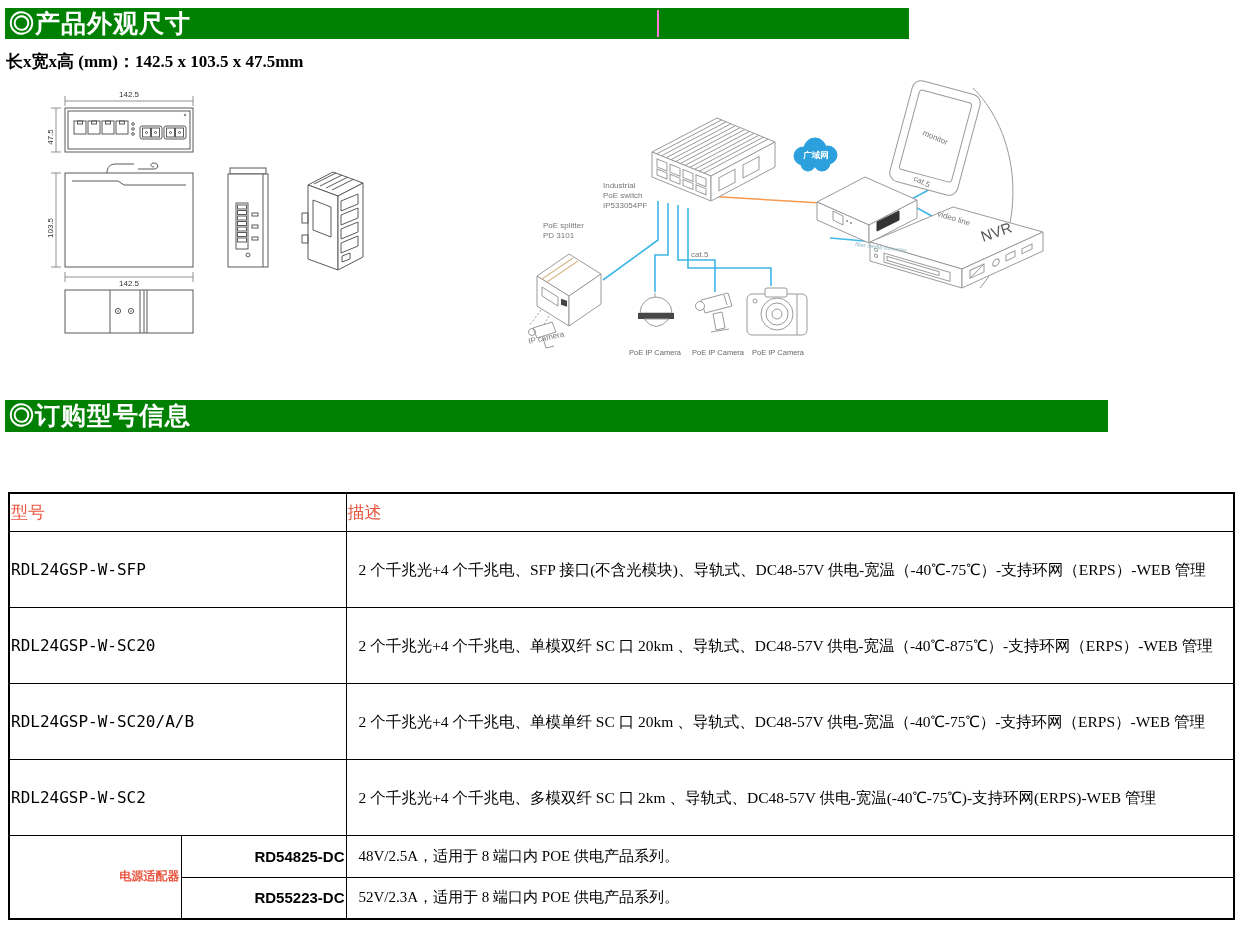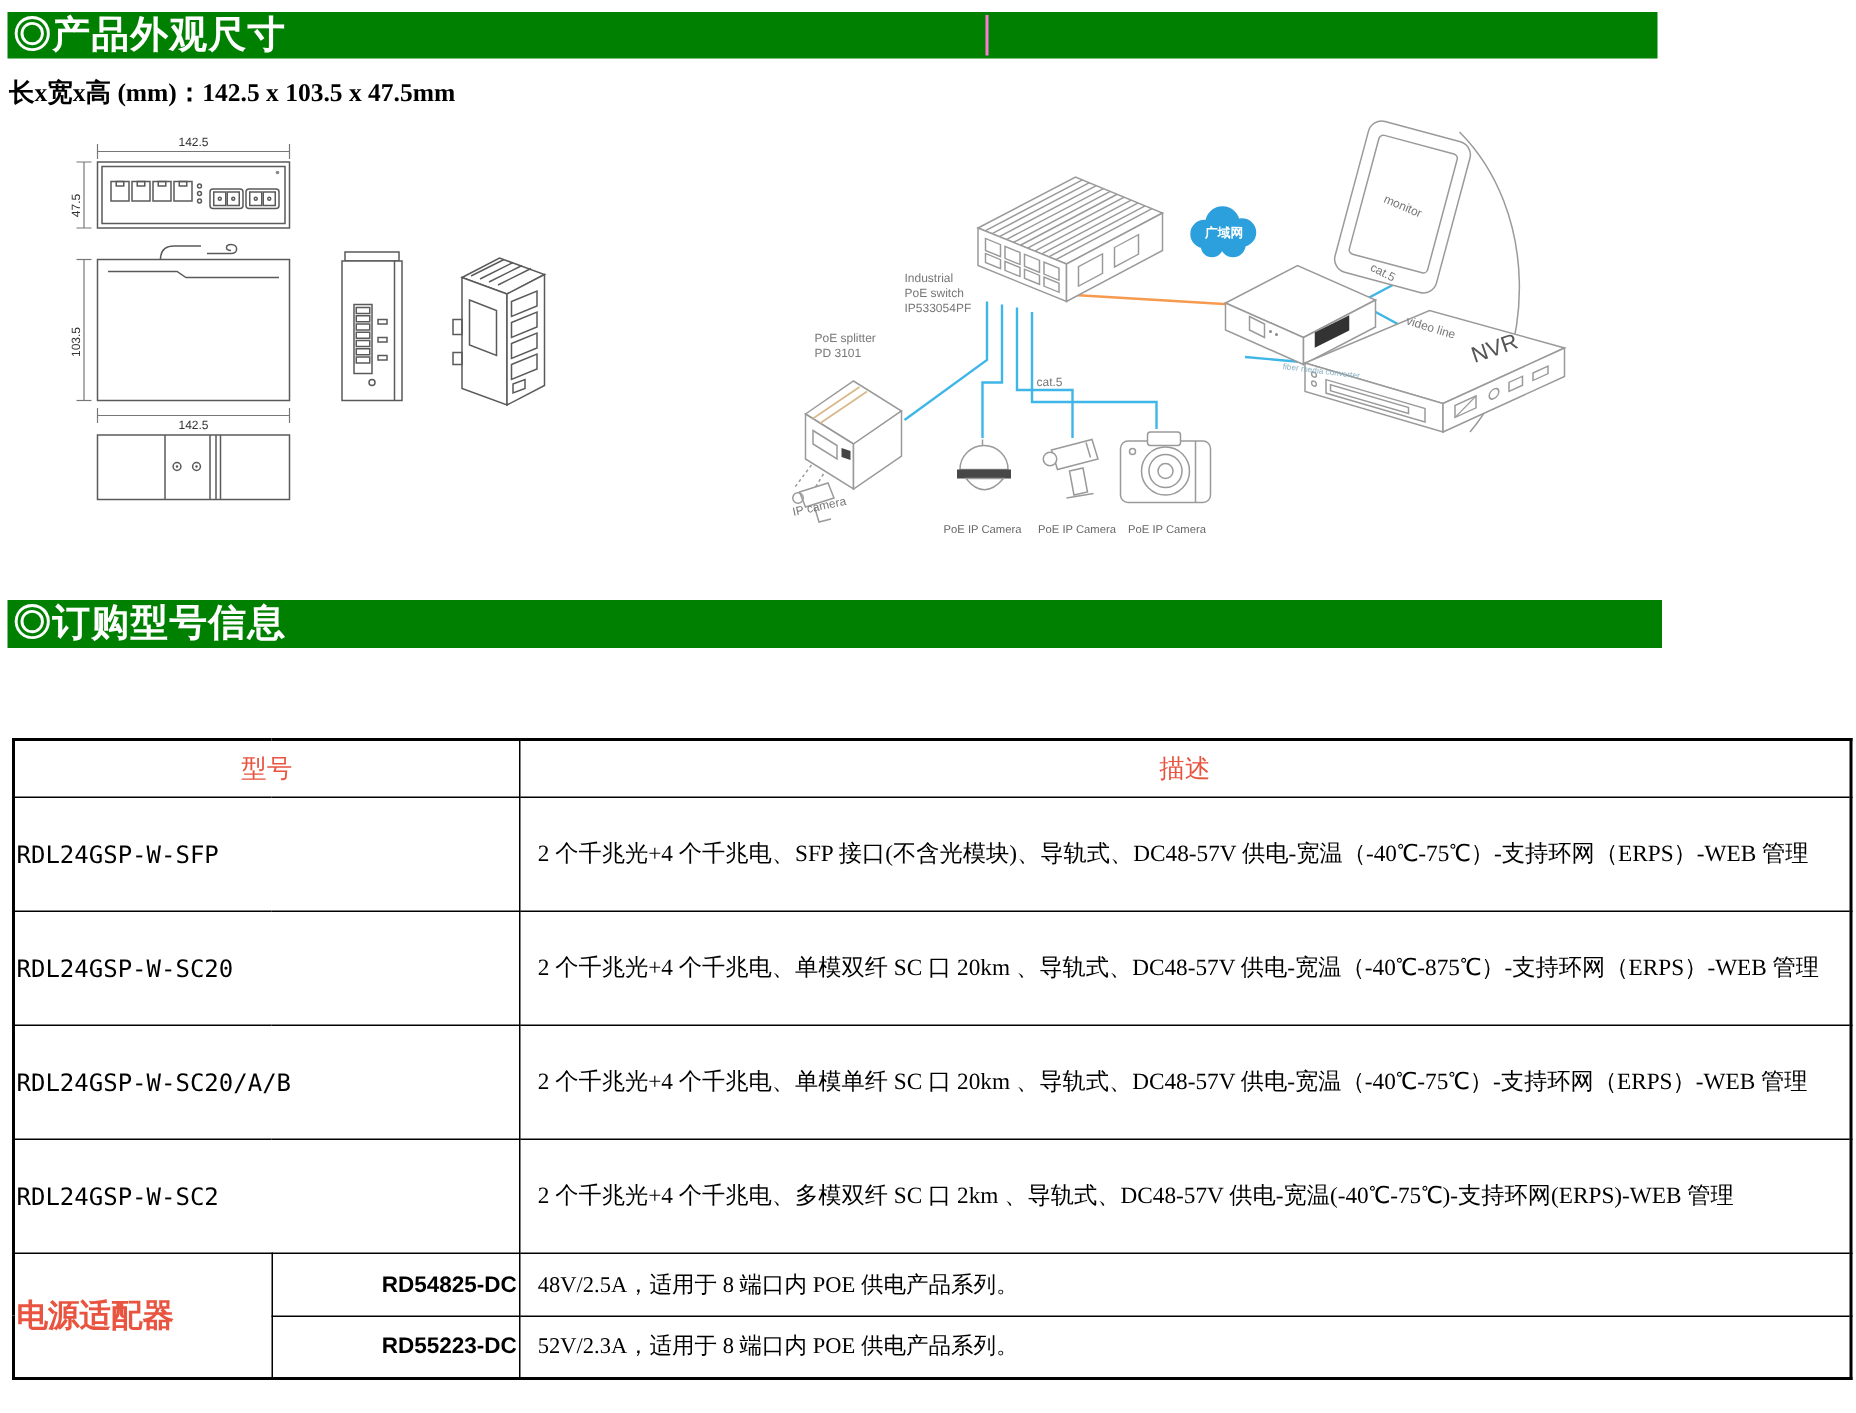--- a/index.html
+++ b/index.html
@@ -5,38 +5,38 @@
   * { box-sizing: border-box; }
   html,body { margin:0; padding:0; }
   body {
     width:1237px; height:942px; background:#fff; position:relative;
     font-family:"Liberation Serif", serif; color:#000; overflow:hidden;
   }
   .green-bar {
     position:absolute; background:#008000; color:#fff; font-weight:bold;
     font-size:25px; letter-spacing:1px;
   }
-  .bar1 { left:5px; top:8px; width:1100px; height:31px; line-height:31px; }
+  .bar1 { left:5px; top:8px; width:904px; height:31px; line-height:31px; }
   .bar1 .t1 { position:absolute; left:4px; top:0; }
   .bar1 .t2 { position:absolute; left:525px; top:0; }
   .text-cursor { position:absolute; left:657px; top:10px; width:2px; height:27px; background:#ff7ad4; z-index:3; }
   .bar2 { left:5px; top:400px; width:1103px; height:32px; line-height:32px; padding-left:4px; }
   .dims-line { position:absolute; left:6px; top:50px; font-size:17px; font-weight:bold;text-align:right; }
   .drawings-svg { position:absolute; left:30px; top:85px; }
   .diagram-svg  { position:absolute; left:525px; top:80px; }
 
   table.order {
     position:absolute; left:8px; top:492px; width:1225px;
     border-collapse:collapse; table-layout:fixed; border:2px solid #000;
   }
   table.order td { border:1px solid #000; overflow:hidden; }
-  td.hdr { height:38px; text-align:center; color:#e8543f; font-size:17px; }
+  td.hdr { height:38px; text-align:left; color:#e8543f; font-size:17px; }
   td.model { height:76px; text-align:left; font-family:"DejaVu Sans Mono", monospace; font-size:16px; }
   td.desc { padding:0 12px; font-size:15.5px; line-height:39px; }
-  td.adapter-label { text-align:left; color:#e8543f; font-weight:bold; font-size:21px; }
+  td.adapter-label { text-align:right; color:#e8543f; font-weight:bold; font-size:12px; }
   td.adapter-model { height:42px; text-align:right; font-family:"Liberation Sans", sans-serif; font-weight:bold; font-size:15px; }
   td.adapter-desc { padding:0 12px; font-size:15px;margin-left:36px; }
 
   
   svg text { font-family:"Liberation Sans", sans-serif; }
   .ln  { stroke:#5a5a5a; fill:none; stroke-width:1; }
   .lnf { stroke:#5a5a5a; fill:#fff; stroke-width:1; }
   .dim { stroke:#777; fill:none; stroke-width:0.8; }
   .dimtxt { font-size:8px; fill:#333; }
   .gln  { stroke:#9a9a9a; fill:none; stroke-width:1; }

